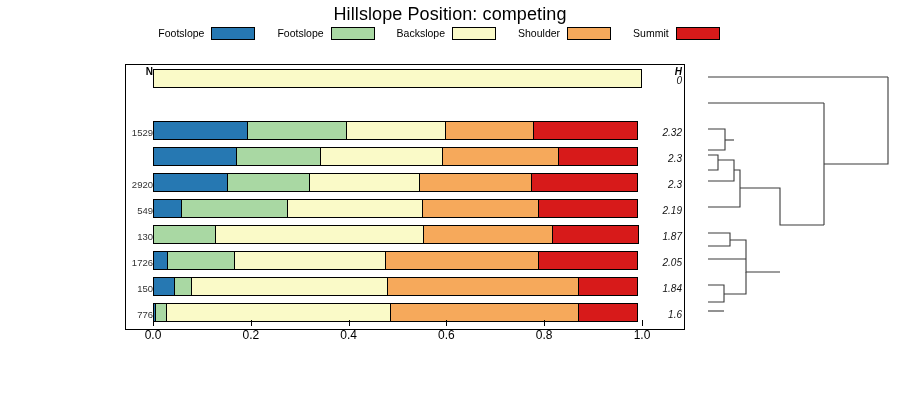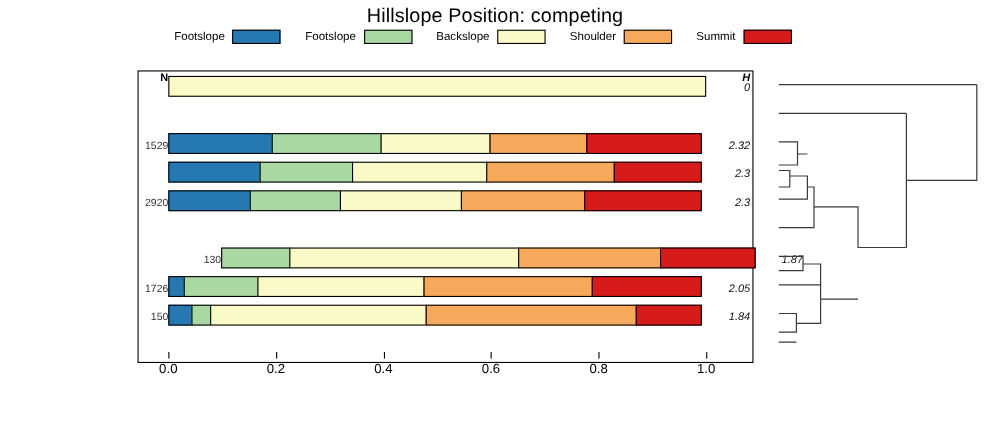--- a/index.html
+++ b/index.html
@@ -142,21 +142,32 @@
         <div class="n-value" style="top: 9px;">2920</div>
         <div class="h-value" style="top: 9px;">2.3</div>
         <div class="bar" style="width: 489px;">
           <div class="seg" style="width: 74.817px; background: rgb(38, 120, 178);"></div>
           <div class="seg" style="width: 83.13px; background: rgb(169, 216, 163);"></div>
           <div class="seg" style="width: 111.003px; background: rgb(250, 250, 200);"></div>
           <div class="seg" style="width: 112.959px; background: rgb(246, 169, 91);"></div>
           <div class="seg" style="width: 107.091px; background: rgb(215, 26, 26);"></div>
         </div>
       </div>
-      <div class="row" style="top: 158px; margin-left: 48px;">
+      <div class="row" style="top: 132px;">
+        <div class="n-value" style="top: 9px;">549</div>
+        <div class="h-value" style="top: 9px;">2.19</div>
+        <div class="bar" style="width: 489px;">
+          <div class="seg" style="width: 28.851px; background: rgb(38, 120, 178);"></div>
+          <div class="seg" style="width: 107.091px; background: rgb(169, 216, 163);"></div>
+          <div class="seg" style="width: 135.942px; background: rgb(250, 250, 200);"></div>
+          <div class="seg" style="width: 116.871px; background: rgb(246, 169, 91);"></div>
+          <div class="seg" style="width: 100.245px; background: rgb(215, 26, 26);"></div>
+        </div>
+      </div>
+      <div class="row" style="top: 158px;">
         <div class="n-value" style="top: 9px;">130</div>
         <div class="h-value" style="top: 9px;">1.87</div>
         <div class="bar" style="width: 489px;">
           <div class="seg" style="width: 63.081px; background: rgb(169, 216, 163);"></div>
           <div class="seg" style="width: 208.803px; background: rgb(250, 250, 200);"></div>
           <div class="seg" style="width: 130.074px; background: rgb(246, 169, 91);"></div>
           <div class="seg" style="width: 87.042px; background: rgb(215, 26, 26);"></div>
         </div>
       </div>
       <div class="row" style="top: 184px;">
@@ -171,20 +182,31 @@
         </div>
       </div>
       <div class="row" style="top: 210px;">
         <div class="n-value" style="top: 9px;">150</div>
         <div class="h-value" style="top: 9px;">1.84</div>
         <div class="bar" style="width: 489px;">
           <div class="seg" style="width: 22.005px; background: rgb(38, 120, 178);"></div>
           <div class="seg" style="width: 18.093px; background: rgb(169, 216, 163);"></div>
           <div class="seg" style="width: 197.067px; background: rgb(250, 250, 200);"></div>
           <div class="seg" style="width: 191.688px; background: rgb(246, 169, 91);"></div>
+          <div class="seg" style="width: 60.147px; background: rgb(215, 26, 26);"></div>
+        </div>
+      </div>
+      <div class="row" style="top: 236px;">
+        <div class="n-value" style="top: 9px;">776</div>
+        <div class="h-value" style="top: 9px;">1.6</div>
+        <div class="bar" style="width: 489px;">
+          <div class="seg" style="width: 2.934px; background: rgb(38, 120, 178);"></div>
+          <div class="seg" style="width: 11.736px; background: rgb(169, 216, 163);"></div>
+          <div class="seg" style="width: 224.94px; background: rgb(250, 250, 200);"></div>
+          <div class="seg" style="width: 189.243px; background: rgb(246, 169, 91);"></div>
           <div class="seg" style="width: 60.147px; background: rgb(215, 26, 26);"></div>
         </div>
       </div>
     </div>
 
   <div class="axis" id="axis">
       <div class="tick" style="left: 28px;"></div>
       <div class="tick-label" style="left: 28px;">0.0</div>
       <div class="tick" style="left: 125.8px;"></div>
       <div class="tick-label" style="left: 125.8px;">0.2</div>

